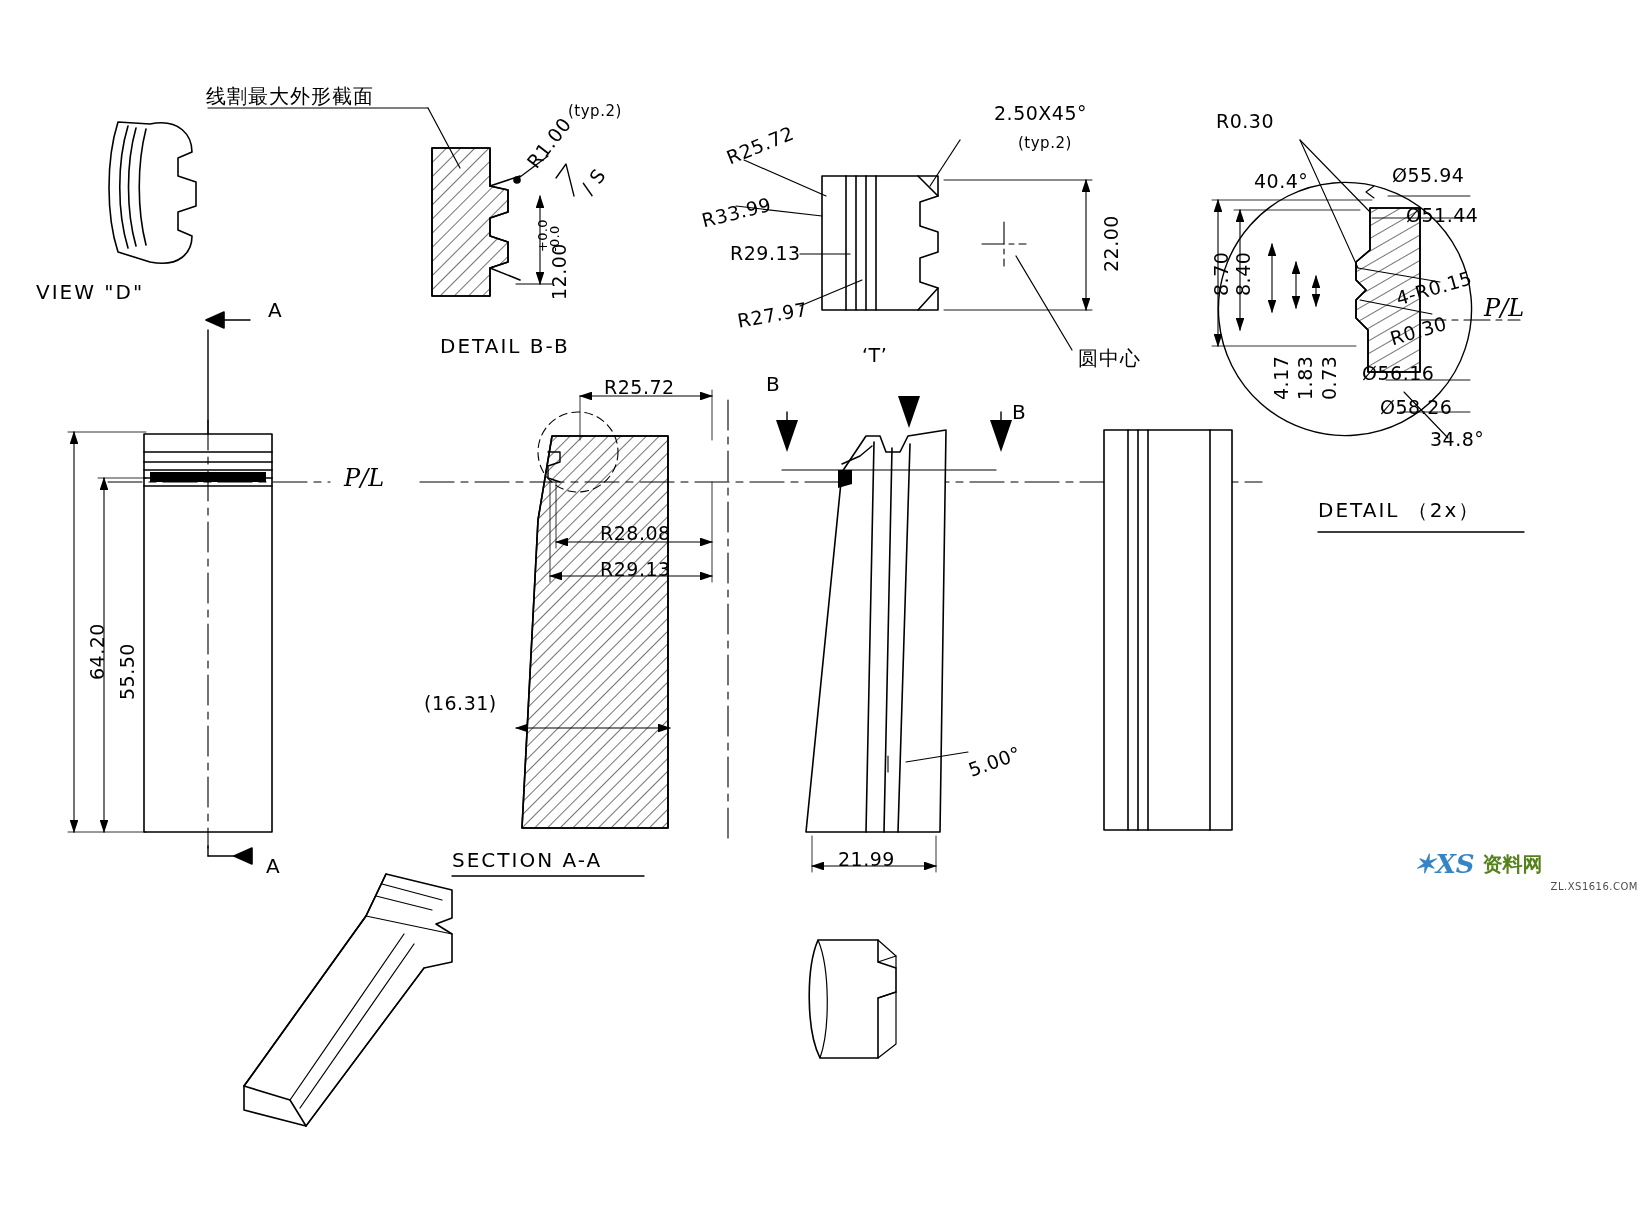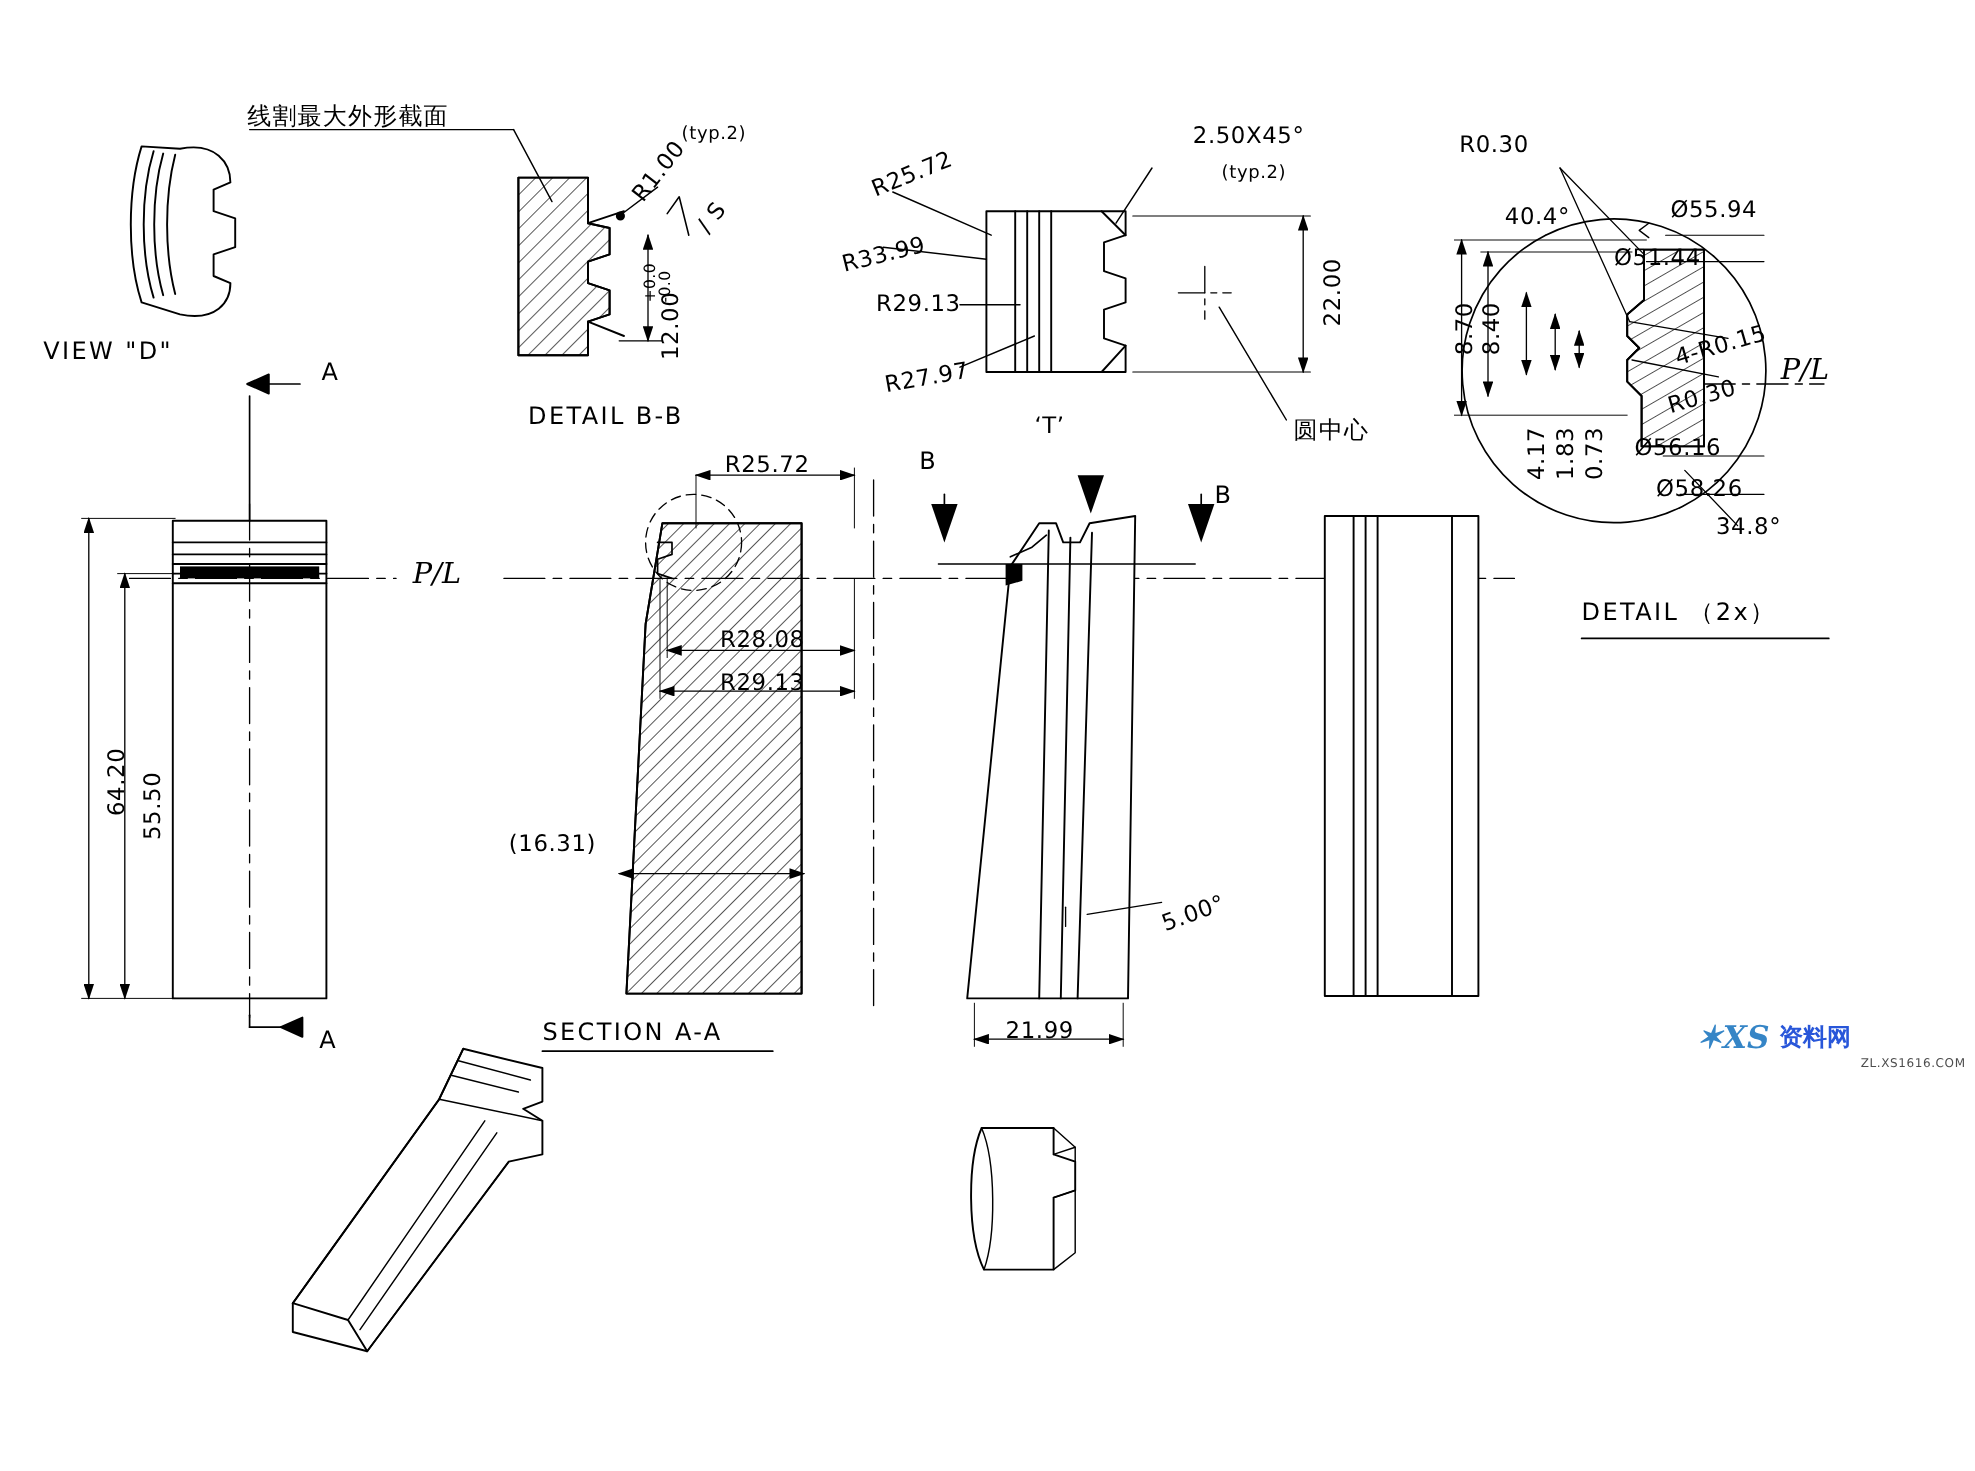--- a/index.html
+++ b/index.html
@@ -11,21 +11,21 @@
        color:#000;line-height:1;}
   .dim{font-size:19px;letter-spacing:0.5px;}
   .dim-sm{font-size:15px;letter-spacing:0.5px;}
   .dim-xs{font-size:13px;letter-spacing:0.3px;}
   .title{font-size:20px;letter-spacing:2px;}
   .cn{font-size:20px;font-family:"DejaVu Sans",sans-serif;letter-spacing:1px;}
   .pl{font-size:24px;font-style:italic;font-family:"DejaVu Serif",serif;}
   .rot-ccw{transform-origin:0 0;}
   .wm{position:absolute;right:8px;bottom:8px;display:flex;align-items:center;gap:8px;opacity:.95;}
   .wm-x{font-size:26px;font-style:italic;font-weight:bold;color:#2b7fc4;font-family:"DejaVu Serif",serif;}
-  .wm-cn{font-size:20px;color:#1d4ed8;font-weight:bold;}
+  .wm-cn{font-size:20px;color:#4d7c0f;font-weight:bold;}
   .wm-url{font-size:10px;color:#444;letter-spacing:.5px;margin-top:45px;}
 </style>
 </head>
 <body>
 
 <div class="stage">
 
 <svg viewBox="0 0 1646 1226">
   <defs>
     <marker id="arrH" markerWidth="12" markerHeight="8" refX="11" refY="4" orient="auto">
@@ -262,21 +262,21 @@
 <div class="lbl dim" style="left:730px;top:244px;">R29.13</div>
 <div class="lbl dim rot-ccw" style="left:736px;top:312px;transform:rotate(-10deg);">R27.97</div>
 <div class="lbl dim" style="left:994px;top:104px;">2.50X45°</div>
 <div class="lbl dim-sm" style="left:1018px;top:136px;">(typ.2)</div>
 <div class="lbl dim rot-ccw" style="left:1102px;top:272px;transform:rotate(-90deg);">22.00</div>
 <div class="lbl cn" style="left:1078px;top:348px;">圆中心</div>
 
 <div class="lbl dim" style="left:1216px;top:112px;">R0.30</div>
 <div class="lbl dim" style="left:1254px;top:172px;">40.4°</div>
 <div class="lbl dim" style="left:1392px;top:166px;">Ø55.94</div>
-<div class="lbl dim" style="left:1345px;top:206px;text-align:right;">Ø51.44</div>
+<div class="lbl dim" style="left:1406px;top:206px;text-align:right;">Ø51.44</div>
 <div class="lbl dim rot-ccw" style="left:1394px;top:290px;transform:rotate(-16deg);">4-R0.15</div>
 <div class="lbl dim rot-ccw" style="left:1388px;top:330px;transform:rotate(-16deg);">R0.30</div>
 <div class="lbl dim" style="left:1362px;top:364px;">Ø56.16</div>
 <div class="lbl dim" style="left:1380px;top:398px;">Ø58.26</div>
 <div class="lbl dim" style="left:1430px;top:430px;">34.8°</div>
 <div class="lbl dim rot-ccw" style="left:1212px;top:296px;transform:rotate(-90deg);">8.70</div>
 <div class="lbl dim rot-ccw" style="left:1234px;top:296px;transform:rotate(-90deg);">8.40</div>
 <div class="lbl dim rot-ccw" style="left:1272px;top:400px;transform:rotate(-90deg);">4.17</div>
 <div class="lbl dim rot-ccw" style="left:1296px;top:400px;transform:rotate(-90deg);">1.83</div>
 <div class="lbl dim rot-ccw" style="left:1320px;top:400px;transform:rotate(-90deg);">0.73</div>

